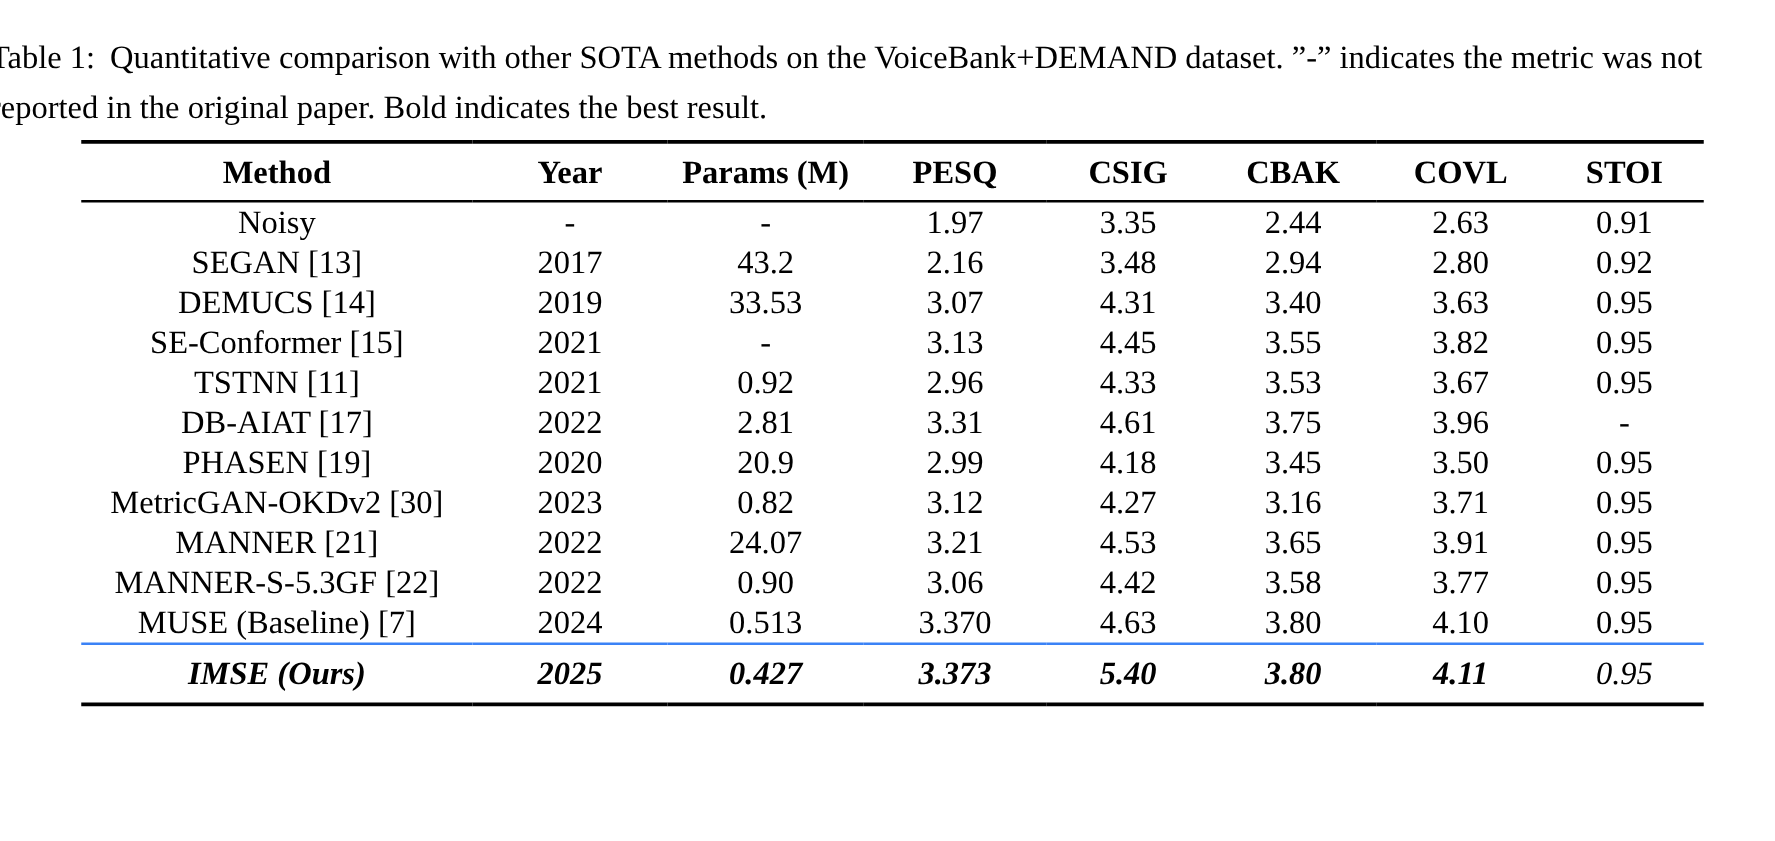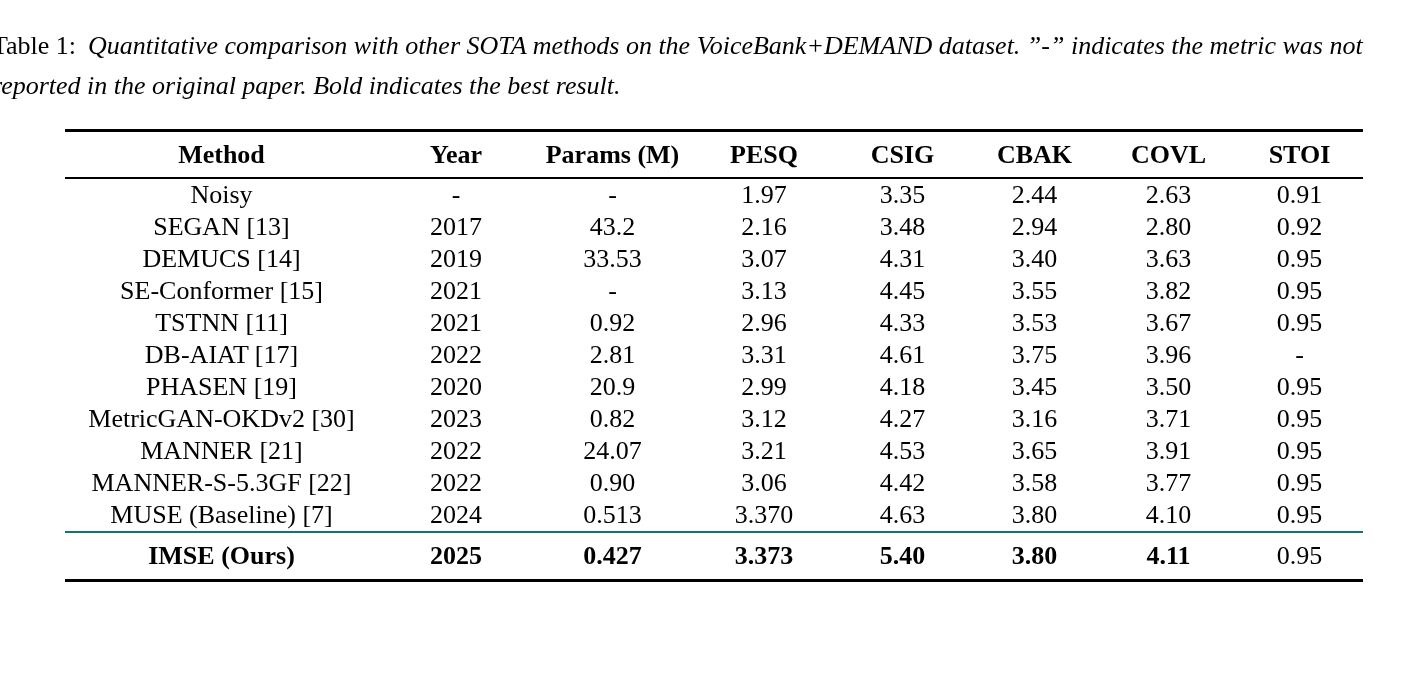--- a/index.html
+++ b/index.html
@@ -27,26 +27,25 @@
     left: -8px;
     font-size: 26px;
     line-height: 40px;
     white-space: nowrap;
   }
   .cap-label {
     font-style: normal;
     margin-right: 12px;
   }
   .cap-italic {
-    font-style: italic;
   }
   
   .tablewrap {
     position: absolute;
-    top: 129px;
+    top: 112px;
     left: 65px;
   }
   table.results {
     border-collapse: collapse;
     table-layout: fixed;
     width: 1298px;
     font-size: 26px;
   }
   table.results th,
   table.results td {
@@ -66,22 +65,23 @@
     height: 32px;
     font-weight: normal;
   }
   th.method, td.method {
     text-align: left;
     padding-left: 28px;
   }
   tr.final td {
     height: 46px;
     font-weight: bold;
-    border-top: 2px solid #0f766e;
+    border-top: 2px solid #3b82f6;
     border-bottom: 3px solid #000;
+    font-style: italic;
   }
   tr.final td.normal {
     font-weight: normal;
   }
   td.b {
     font-weight: bold;
   }
 </style>
 </head>
 <body>

